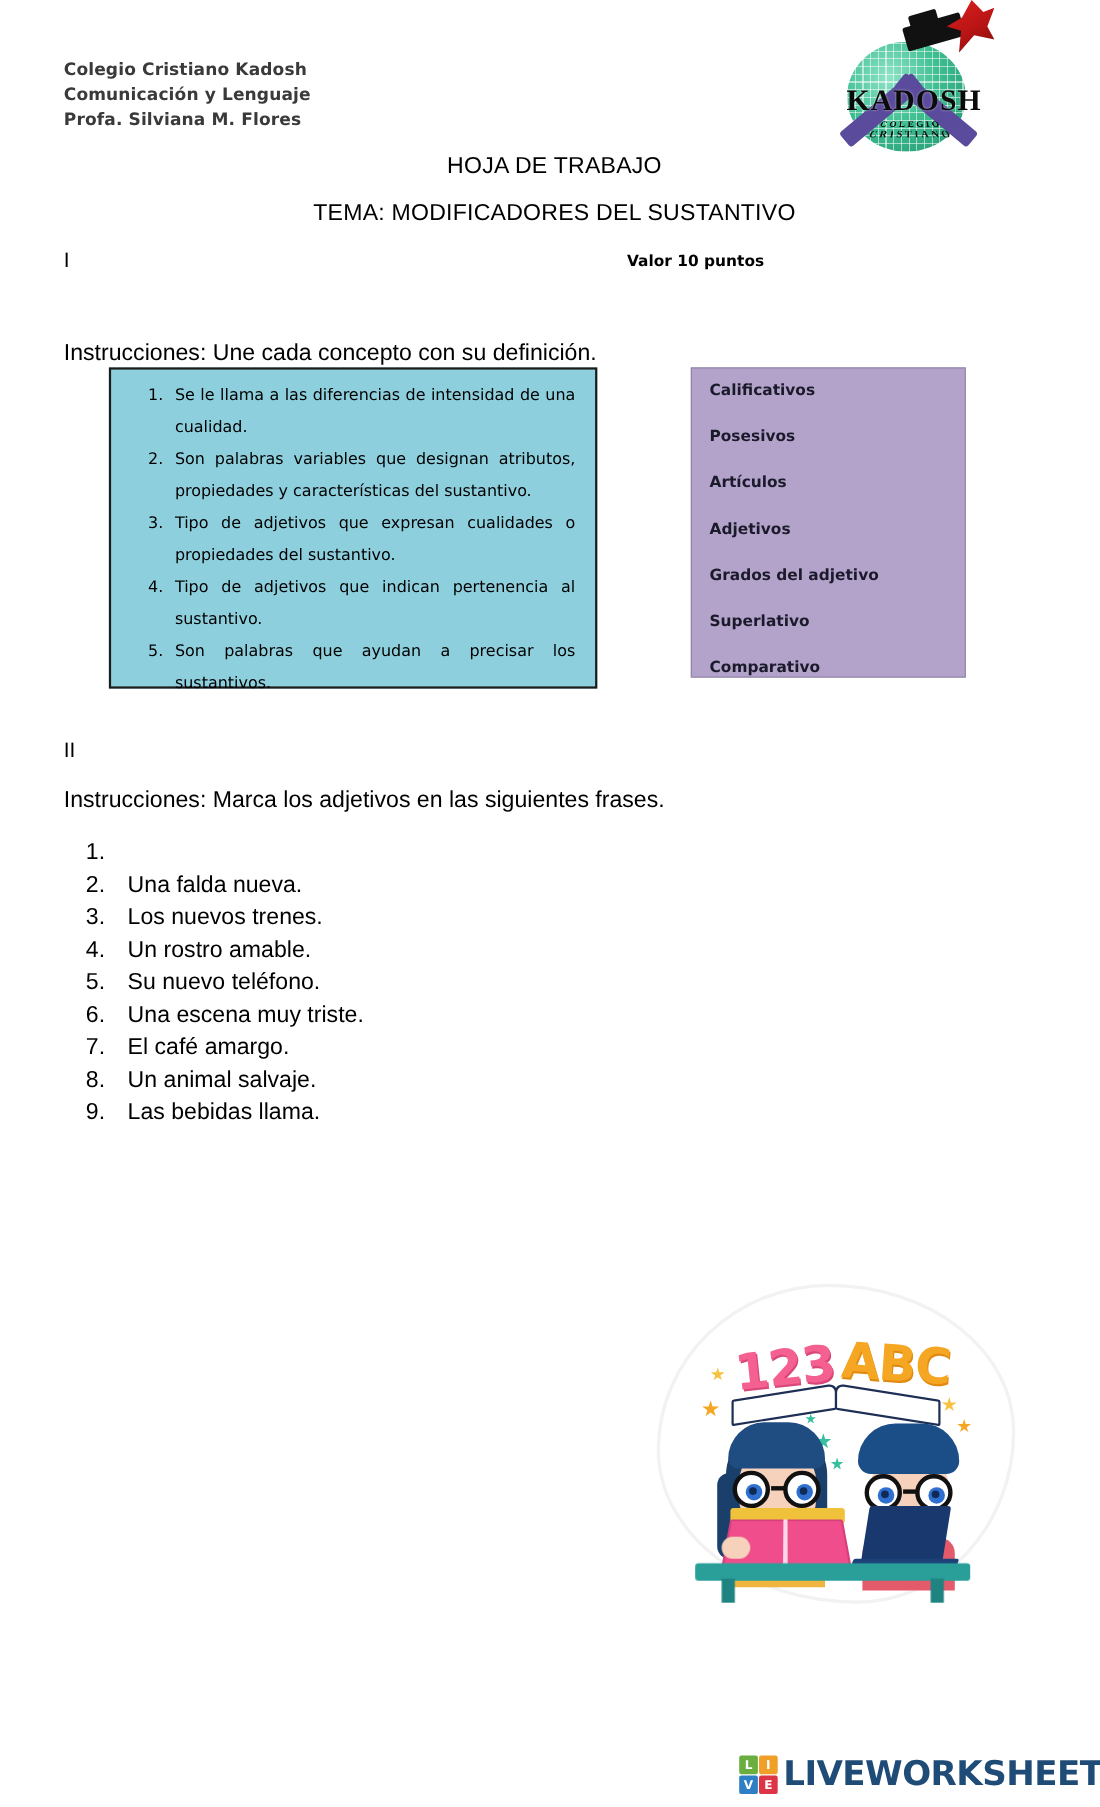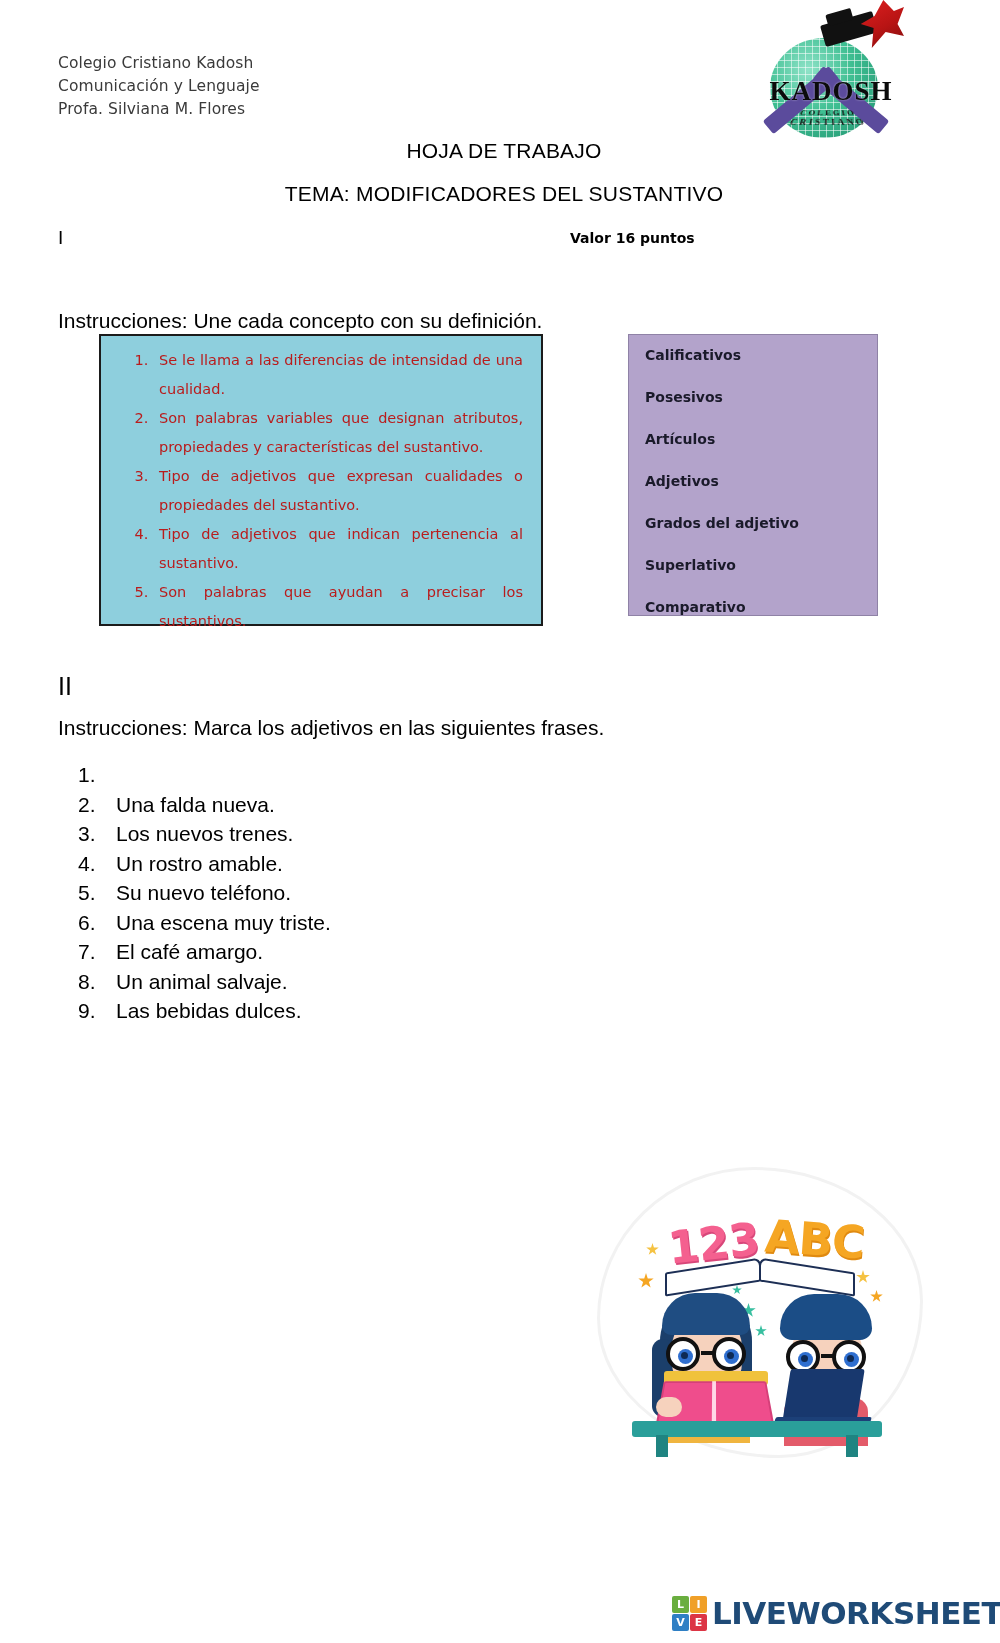--- a/index.html
+++ b/index.html
@@ -19,20 +19,21 @@
   
   .school-header {
     position: absolute;
     left: 58px;
     top: 52px;
     font-family: "DejaVu Sans", sans-serif;
     font-size: 15.5px;
     line-height: 23px;
     color: #3a3a3a;
     letter-spacing: 0.1px;
+    font-weight: bold;
   }
   .school-header div { white-space: nowrap; }
 
   
   .logo-box {
     position: absolute;
     left: 718px;
     top: 0px;
     width: 212px;
     height: 140px;
@@ -162,21 +163,21 @@
     box-sizing: border-box;
     padding: 10px 18px 0 26px;
   }
   .defs-list {
     margin: 0;
     padding: 0 0 0 26px;
     list-style: decimal;
     font-family: "DejaVu Sans", sans-serif;
     font-size: 14.5px;
     line-height: 29px;
-    color: #b91c1c;
+    color: #000000;
   }
   .defs-list li {
     text-align: justify;
     padding-left: 6px;
     margin-bottom: 0;
   }
   .defs-list li::marker { font-weight: normal; }
 
   .terms-box {
     position: absolute;
@@ -194,21 +195,21 @@
     font-size: 14px;
     color: #1a1a2a;
     margin-bottom: 26px;
     white-space: nowrap;
   }
 
   
   .roman-ii {
     position: absolute;
     left: 58px; top: 672px;
-    font-size: 25px;
+    font-size: 19px;
   }
   .instr-2 {
     position: absolute;
     left: 58px; top: 716px;
     font-size: 21px;
   }
   .phrases {
     position: absolute;
     left: 78px; top: 760px;
     width: 560px;
@@ -520,21 +521,21 @@
   <div class="logo-hat"></div>
   <div class="logo-flame"></div>
   <div class="logo-word">KADOSH</div>
   <div class="logo-arc">COLEGIO CRISTIANO</div>
 </div>
 
 <div class="doc-title">HOJA DE TRABAJO</div>
 <div class="doc-subtitle">TEMA: MODIFICADORES DEL SUSTANTIVO</div>
 
 <div class="roman-i">I</div>
-<div class="valor">Valor 16 puntos</div>
+<div class="valor">Valor 10 puntos</div>
 <div class="instr-1">Instrucciones: Une cada concepto con su definición.</div>
 
 <div class="defs-box">
   <ol class="defs-list">
     <li>Se le llama a las diferencias de intensidad de una cualidad.</li>
     <li>Son palabras variables que designan atributos, propiedades y características del sustantivo.</li>
     <li>Tipo de adjetivos que expresan cualidades o propiedades del sustantivo.</li>
     <li>Tipo de adjetivos que indican pertenencia al sustantivo.</li>
     <li>Son palabras que ayudan a precisar los sustantivos.</li>
   </ol>
@@ -580,21 +581,21 @@
   <div class="phrase-row">
     <span class="phrase-num">7.</span>
     <span class="phrase-text">El café amargo.</span>
   </div>
   <div class="phrase-row">
     <span class="phrase-num">8.</span>
     <span class="phrase-text">Un animal salvaje.</span>
   </div>
   <div class="phrase-row">
     <span class="phrase-num">9.</span>
-    <span class="phrase-text">Las bebidas dulces.</span>
+    <span class="phrase-text">Las bebidas llama.</span>
   </div>
 </div>
 
 <div class="kids-art">
   <div class="blob"></div>
 
   <div class="art-123">123</div>
   <div class="art-abc">ABC</div>
 
   <div class="art-openbook">

